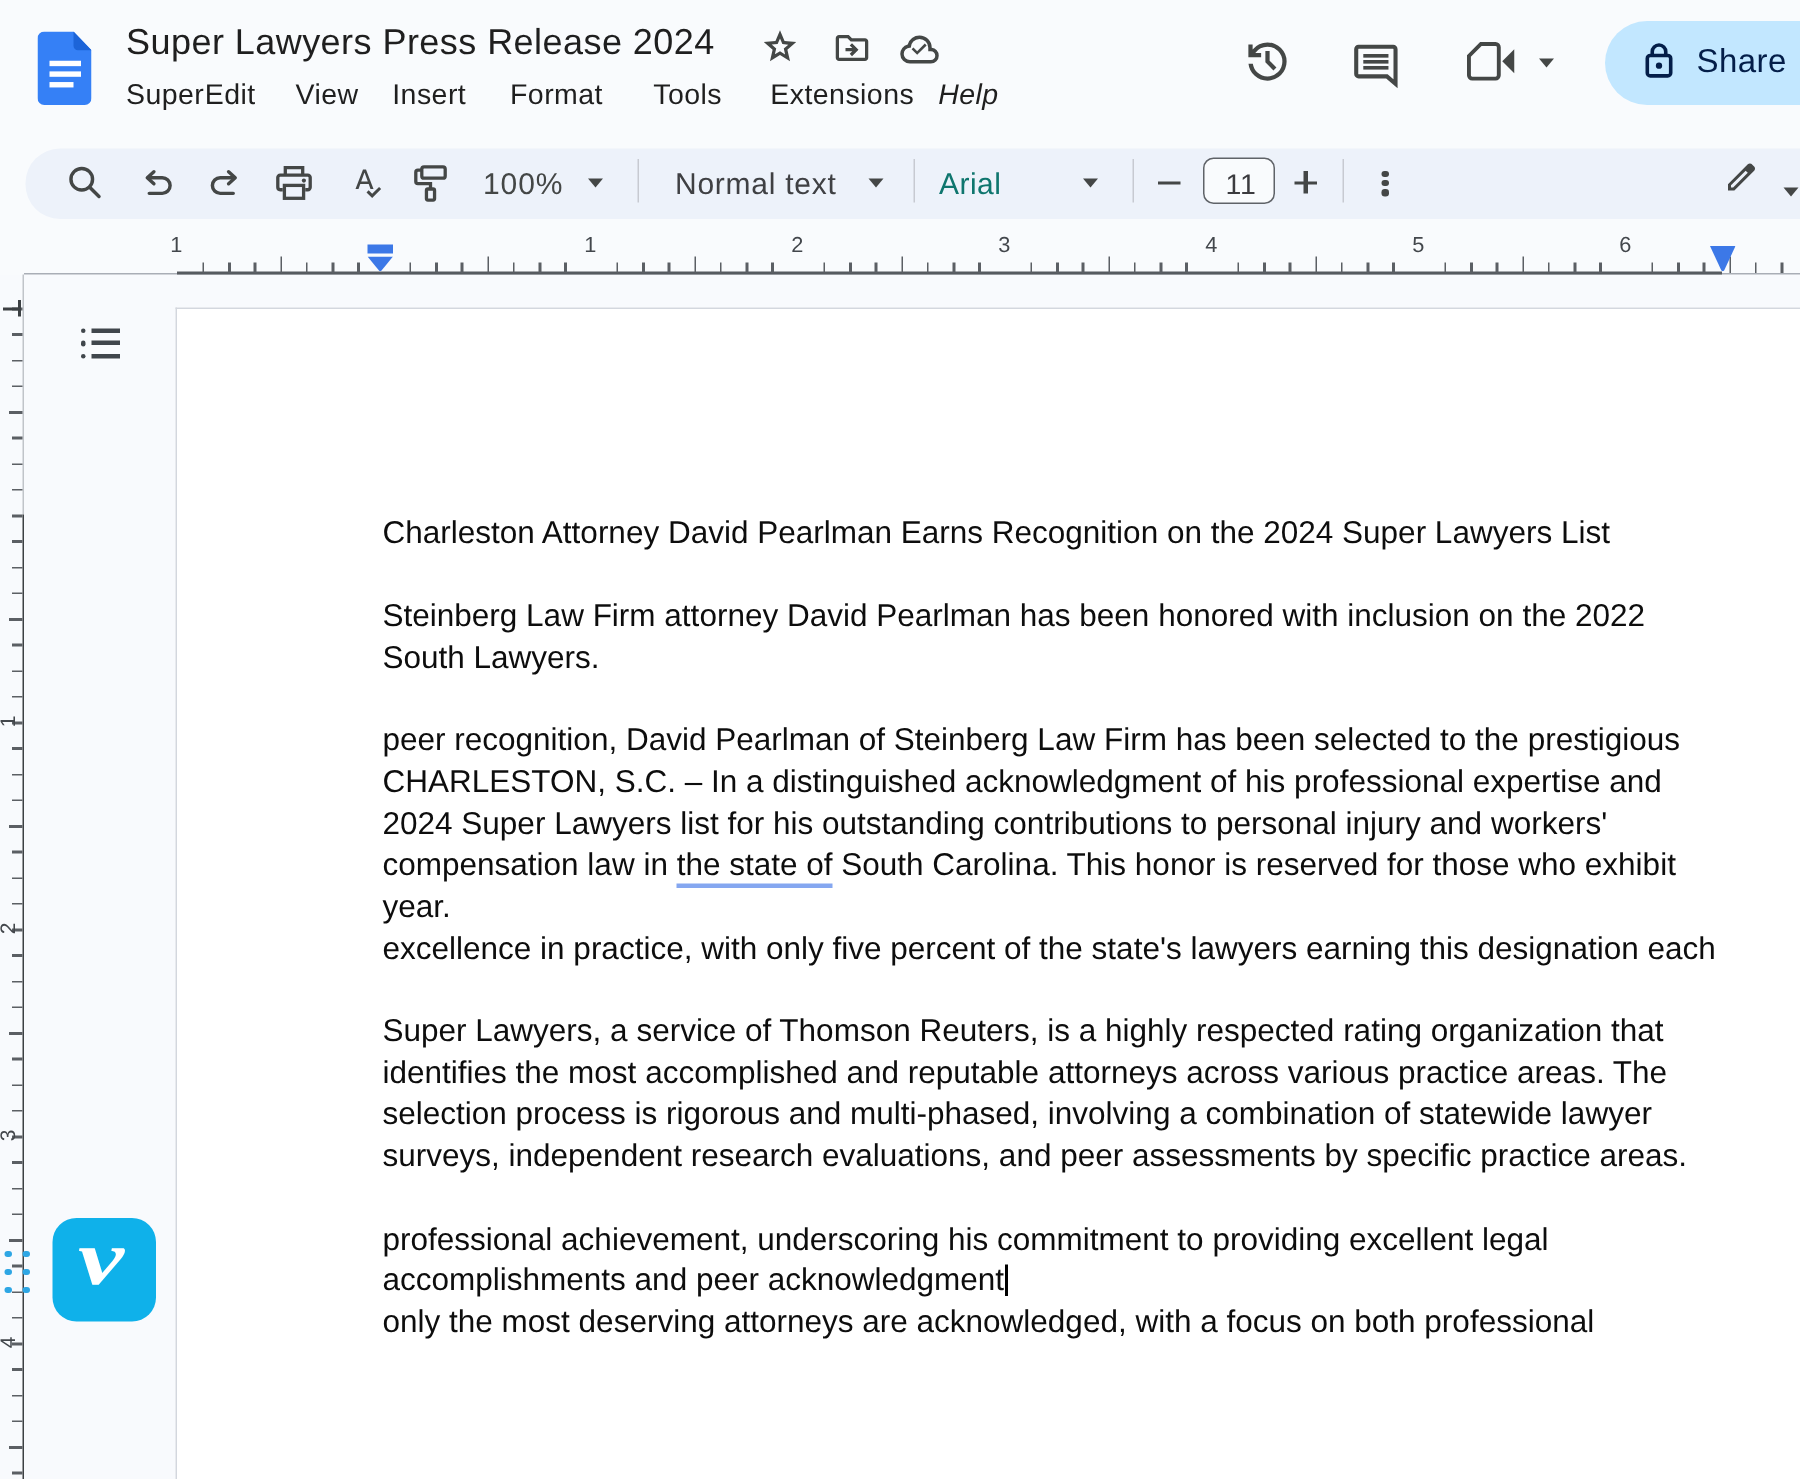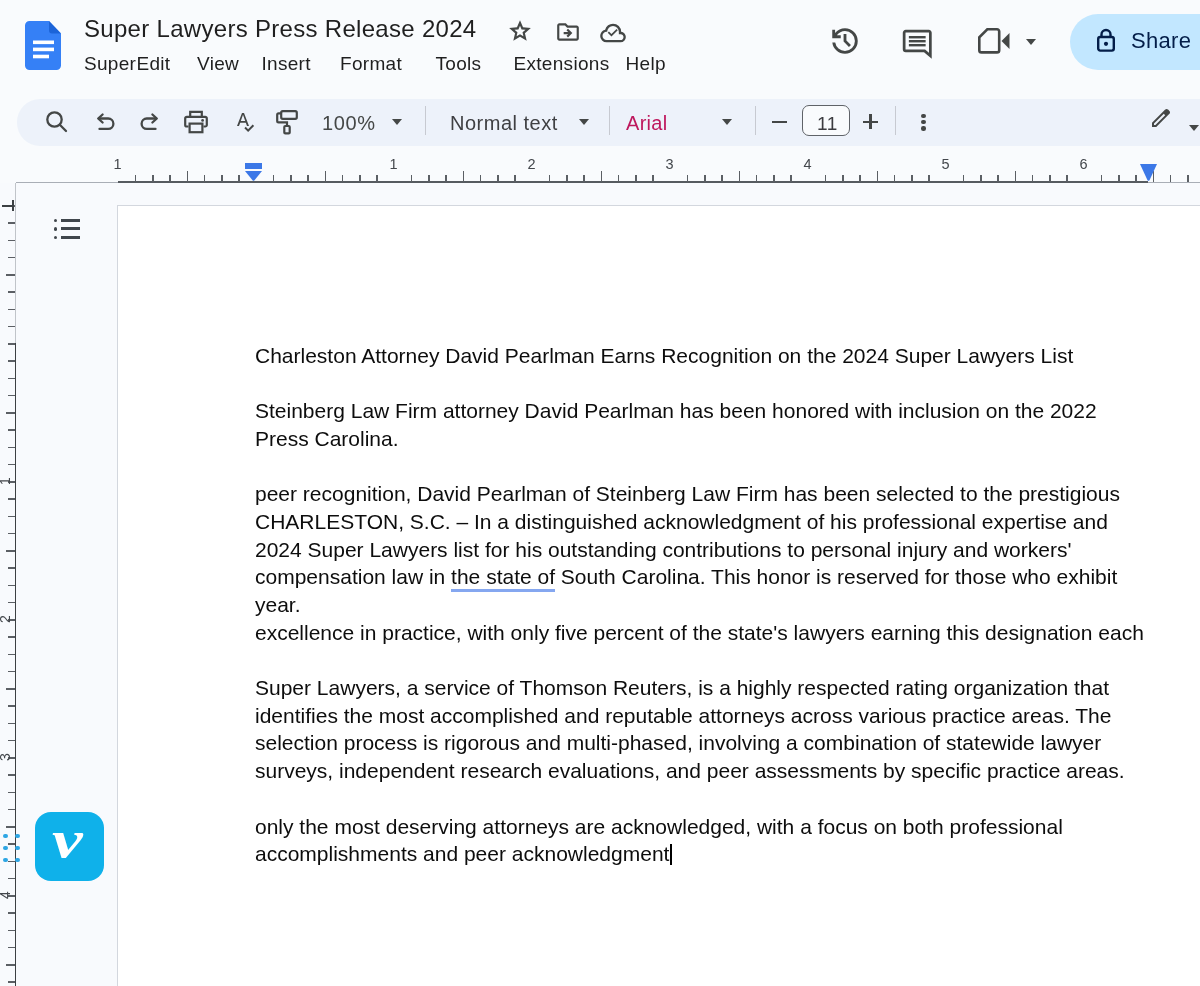--- a/index.html
+++ b/index.html
@@ -34,21 +34,21 @@
 <svg class="ic" style="left:599px;top:19px;" width="28" height="28" viewBox="0 -960 960 960" fill="currentColor">
 <path d="M260-160q-91 0-155.5-63T40-377q0-78 47-139t123-78q25-92 100-149t170-57q117 0 198.5 81.5T760-520q69 8 114.5 59.5T920-340q0 75-52.5 127.5T740-160H260Zm0-80h480q42 0 71-29t29-71q0-42-29-71t-71-29h-60v-80q0-83-58.5-141.5T480-720q-83 0-141.5 58.5T280-520h-20q-58 0-99 41t-41 99q0 58 41 99t99 41Zm167-118 216-216-42-42-174 174-86-86-42 42 128 128Z"></path>
     </svg>
 <div class="mline" style="left:84px;">Super</div>
 <div class="mline" style="left:136.5px;">Edit</div>
 <div class="mline" style="left:197px;">View</div>
 <div class="mline" style="left:261.5px;">Insert</div>
 <div class="mline" style="left:340px;">Format</div>
 <div class="mline" style="left:435.5px;">Tools</div>
 <div class="mline" style="left:513.5px;">Extensions</div>
-<div class="mline" style="left:625.5px;">Help</div>
+<div class="mline" style="left:625.5px;font-style:italic;">Help</div>
 <svg class="ic" style="left:828px;top:24px;" width="34" height="34" viewBox="0 -960 960 960" fill="currentColor">
 <path d="M480-120q-138 0-240.5-91.5T122-440h82q14 104 92.5 172T480-200q117 0 198.5-81.5T760-480q0-117-81.5-198.5T480-760q-69 0-129 32t-101 88h110v80H120v-240h80v94q51-64 124.5-99T480-840q75 0 140.5 28.5t114 77q48.5 48.5 77 114T840-480q0 75-28.5 140.5t-77 114q-48.5 48.5-114 77T480-120Zm112-192L440-464v-216h80v184l128 128-56 56Z"></path>
     </svg>
 <svg class="ic" style="left:901px;top:26.5px;" width="32.5" height="32.5" viewBox="0 0 31 31">
 <path d="M4.5 4 H26.5 A1.5 1.5 0 0 1 28 5.5 V27.5 L22.5 22.8 H4.5 A1.5 1.5 0 0 1 3 21.3 V5.5 A1.5 1.5 0 0 1 4.5 4 Z" fill="none" stroke="currentColor" stroke-width="2.6"></path>
 <rect x="7.5" y="8.6" width="16" height="2.3" fill="currentColor"></rect>
 <rect x="7.5" y="12.4" width="16" height="2.3" fill="currentColor"></rect>
 <rect x="7.5" y="16.2" width="16" height="2.3" fill="currentColor"></rect>
 </svg>
 <svg class="ic" style="left:978px;top:28px;" width="33" height="27" viewBox="0 0 33 27">
@@ -89,21 +89,21 @@
 <rect x="5.2" y="1.2" width="15.6" height="7.6" rx="1.5" fill="none" stroke="currentColor" stroke-width="2.2"></rect>
 <path d="M5.2 3.4 H2.6 A1.4 1.4 0 0 0 1.2 4.8 V11 A1.4 1.4 0 0 0 2.6 12.4 H11 V16" fill="none" stroke="currentColor" stroke-width="2.2"></path>
 <rect x="8.3" y="16" width="5.4" height="7.4" rx="1" fill="none" stroke="currentColor" stroke-width="2.2"></rect>
 </svg>
 <div class="abs" style="left:322px;top:112px;font-size:20px;color:#444746;letter-spacing:0.6px;">100%</div>
 <div class="dd" style="left:392px;top:119px;"></div>
 <div class="sep" style="left:425px;"></div>
 <div class="abs" style="left:450px;top:111.5px;font-size:20px;color:#3f4043;letter-spacing:0.5px;">Normal text</div>
 <div class="dd" style="left:579px;top:119px;"></div>
 <div class="sep" style="left:609px;"></div>
-<div class="abs" style="left:626px;top:111.5px;font-size:20px;color:#be185d;letter-spacing:0.3px;">Arial</div>
+<div class="abs" style="left:626px;top:111.5px;font-size:20px;color:#0f766e;letter-spacing:0.3px;">Arial</div>
 <div class="dd" style="left:722px;top:119px;"></div>
 <div class="sep" style="left:755px;"></div>
 <div class="abs" style="left:772px;top:120.5px;width:15px;height:2.4px;background:#444746;"></div>
 <div class="abs" style="left:802px;top:105px;width:48px;height:31px;box-sizing:border-box;border:1.6px solid #5f6368;border-radius:7px;background:#f9fbfd;"></div>
 <div class="abs" style="left:817px;top:113px;font-size:19px;color:#3b3b3f;letter-spacing:0.5px;">11</div>
 <div class="abs" style="left:863px;top:120.5px;width:15px;height:2.4px;background:#444746;"></div>
 <div class="abs" style="left:869.3px;top:114.2px;width:2.4px;height:15px;background:#444746;"></div>
 <div class="sep" style="left:895px;"></div>
 <div class="abs" style="left:921.3px;top:113.8px;width:4.4px;height:4.4px;border-radius:50%;background:#444746;"></div>
 <div class="abs" style="left:921.3px;top:120.0px;width:4.4px;height:4.4px;border-radius:50%;background:#444746;"></div>
@@ -250,29 +250,30 @@
 <div class="abs" style="left:3.2px;top:833.5px;width:4.6px;height:4.6px;border-radius:50%;background:#2ea6e4;"></div>
 <div class="abs" style="left:3.2px;top:845.5px;width:4.6px;height:4.6px;border-radius:50%;background:#2ea6e4;"></div>
 <div class="abs" style="left:3.2px;top:857.5px;width:4.6px;height:4.6px;border-radius:50%;background:#2ea6e4;"></div>
 <div class="abs" style="left:15.2px;top:833.5px;width:4.6px;height:4.6px;border-radius:50%;background:#2ea6e4;"></div>
 <div class="abs" style="left:15.2px;top:845.5px;width:4.6px;height:4.6px;border-radius:50%;background:#2ea6e4;"></div>
 <div class="abs" style="left:15.2px;top:857.5px;width:4.6px;height:4.6px;border-radius:50%;background:#2ea6e4;"></div>
 <div class="abs" style="left:255px;top:341.6px;font-size:21px;line-height:27.71px;color:#0d0d0d;white-space:nowrap;">
 <div>Charleston Attorney David Pearlman Earns Recognition on the 2024 Super Lawyers List</div>
 <div>&nbsp;</div>
 <div>Steinberg Law Firm attorney David Pearlman has been honored with inclusion on the 2022</div>
-<div>Press Carolina.</div>
+<div>South Lawyers.</div>
 <div>&nbsp;</div>
 <div>peer recognition, David Pearlman of Steinberg Law Firm has been selected to the prestigious</div>
 <div>CHARLESTON, S.C. – In a distinguished acknowledgment of his professional expertise and</div>
 <div>2024 Super Lawyers list for his outstanding contributions to personal injury and workers'</div>
 <div>compensation law in <span style="border-bottom:3px solid #85a7f0;padding-bottom:1px;">the state of</span> South Carolina. This honor is reserved for those who exhibit</div>
 <div>year.</div>
 <div>excellence in practice, with only five percent of the state's lawyers earning this designation each</div>
 <div>&nbsp;</div>
 <div>Super Lawyers, a service of Thomson Reuters, is a highly respected rating organization that</div>
 <div>identifies the most accomplished and reputable attorneys across various practice areas. The</div>
 <div>selection process is rigorous and multi-phased, involving a combination of statewide lawyer</div>
 <div>surveys, independent research evaluations, and peer assessments by specific practice areas.</div>
 <div>&nbsp;</div>
+<div>professional achievement, underscoring his commitment to providing excellent legal</div>
+<div>accomplishments and peer acknowledgment<span style="display:inline-block;width:2px;height:21.5px;background:#000;vertical-align:-4px;margin-left:1px;"></span></div>
 <div>only the most deserving attorneys are acknowledged, with a focus on both professional</div>
-<div>accomplishments and peer acknowledgment<span style="display:inline-block;width:2px;height:21.5px;background:#000;vertical-align:-4px;margin-left:1px;"></span></div>
 </div>
 </div>
 </body></html>

